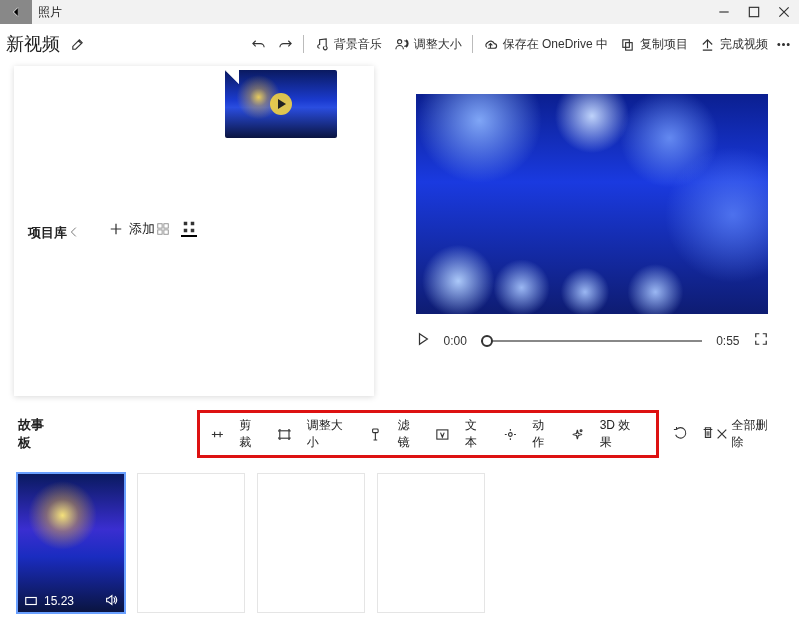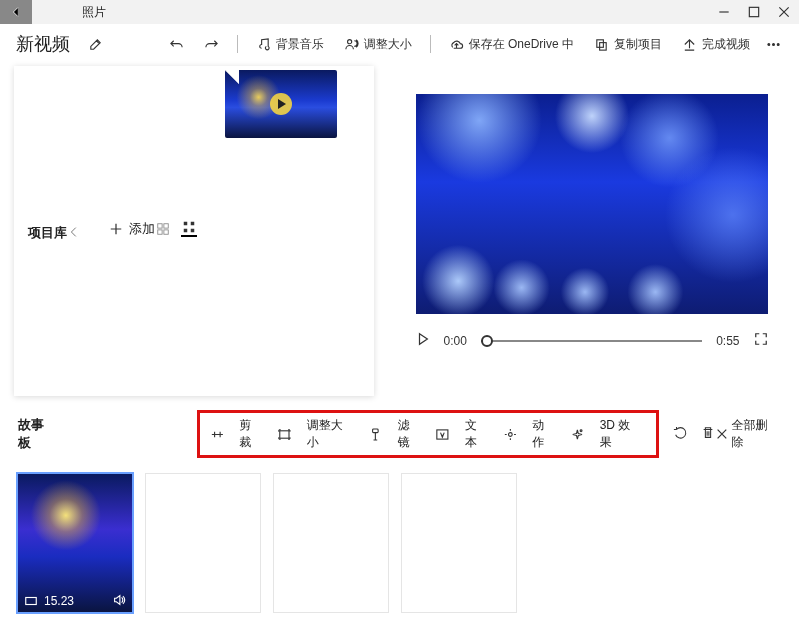--- a/index.html
+++ b/index.html
@@ -1,28 +1,28 @@
 <!DOCTYPE html>
 <html><head>
 <meta charset="utf-8">
 <style>
   * { box-sizing: border-box; margin: 0; padding: 0; font-family: "Microsoft YaHei", "Segoe UI", sans-serif; }
   body { width: 799px; height: 620px; background: #fff; color: #222; font-size: 12px; overflow: hidden; }
 
   
-  .titlebar { height: 24px; background: #f2f2f2; display: flex; align-items: center; gap: 44px; }
+  .titlebar { height: 24px; background: #f2f2f2; display: flex; align-items: center; }
   .back-btn { width: 32px; height: 24px; background: #888; display: flex; align-items: center; justify-content: center; }
   .back-btn svg { stroke: #fff; }
   .title { margin-left: 6px; font-size: 12px; color: #222; }
   .win-controls { margin-left: auto; display: flex; }
   .win-btn { width: 30px; height: 24px; display: flex; align-items: center; justify-content: center; }
   .win-btn svg { stroke: #333; fill: none; stroke-width: 1; }
 
   
-  .toolbar { height: 40px; display: flex; align-items: center; padding: 0 16px; gap: 8px; }
+  .toolbar { height: 40px; display: flex; align-items: center; padding: 0 6px; }
   .proj-title { font-size: 18px; font-weight: 400; margin-right: 4px; }
   .icon-btn { display: inline-flex; align-items: center; gap: 5px; height: 28px; padding: 0 6px; font-size: 12px; color: #333; cursor: pointer; }
   .icon-btn svg { stroke: #333; fill: none; stroke-width: 1.2; }
   .sep { width: 1px; height: 18px; background: #bbb; margin: 0 4px; }
   .spacer { flex: 1; }
 
   
   .main { display: flex; height: 332px; }
   .library { width: 360px; margin: 2px 0 0 14px; background: #fff; box-shadow: 0 1px 6px rgba(0,0,0,0.15); display: flex; }
   .lib-head { display: flex; align-items: center; padding: 12px 14px 8px 14px; }
@@ -68,21 +68,21 @@
   .sb-title { font-size: 13px; font-weight: 700; }
   .sb-tools { margin-left: 140px; display: flex; align-items: center; gap: 14px; border: 3px solid #d11; padding: 4px 14px 4px 10px; }
   .sb-tool { display: flex; align-items: center; gap: 15px; font-size: 12px; cursor:pointer;}
   .sb-tool svg{stroke:#333;fill:none;stroke-width:1.2;}
   .sb-right { margin-left: auto; display:flex;align-items:center;gap:18px;}
   .sb-right .del-all{display:flex;align-items:center;gap:3px;cursor:pointer;}
   .sb-extra{display:flex;gap:14px;margin-left:14px;}
   .sb-extra svg{stroke:#333;fill:none;stroke-width:1.2;}
 
   .clips { display: flex; gap: 14px; margin-top: 16px; }
-  .clip { width: 114px; height: 138px; background: #fff; box-shadow: 0 0 0 1px #e5e5e5; position:relative;}
+  .clip { width: 106px; height: 138px; background: #fff; box-shadow: 0 0 0 1px #e5e5e5; position:relative;}
   .clip.selected { background: #0b1a60; box-shadow: 0 0 0 2px #6aa0ff; }
   .clip.selected .clip-bg{width:100%;height:100%;background:
     radial-gradient(circle at 42% 30%, rgba(255,235,120,0.95) 0%, rgba(255,200,40,0.4) 14%, transparent 30%),
     linear-gradient(180deg,#0a1a60 0%,#3a2ed0 40%,#1a2cc0 60%,#0a1440 100%);
   }
   .clip-foot{position:absolute;left:0;right:0;bottom:0;height:22px;display:flex;align-items:center;padding:0 6px;color:#fff;font-size:12px;gap:6px;}
   .clip-foot svg{stroke:#fff;fill:none;stroke-width:1.3;}
   .clip-foot .dur{flex:0 0 auto;}
   .clip-foot .vol{margin-left:auto;}
 

